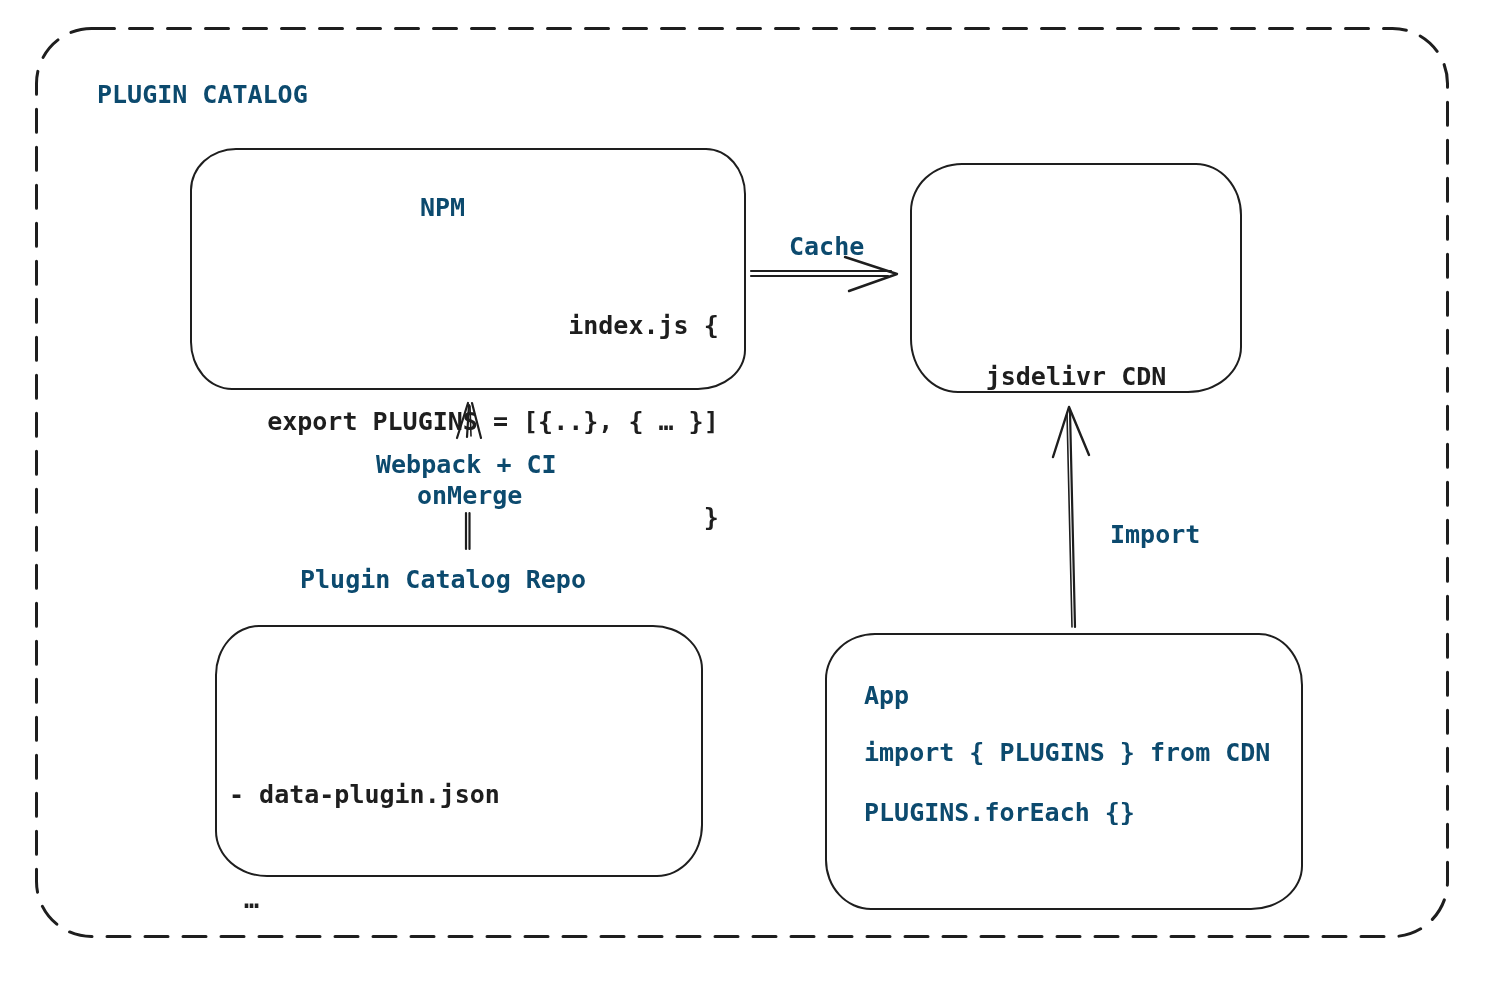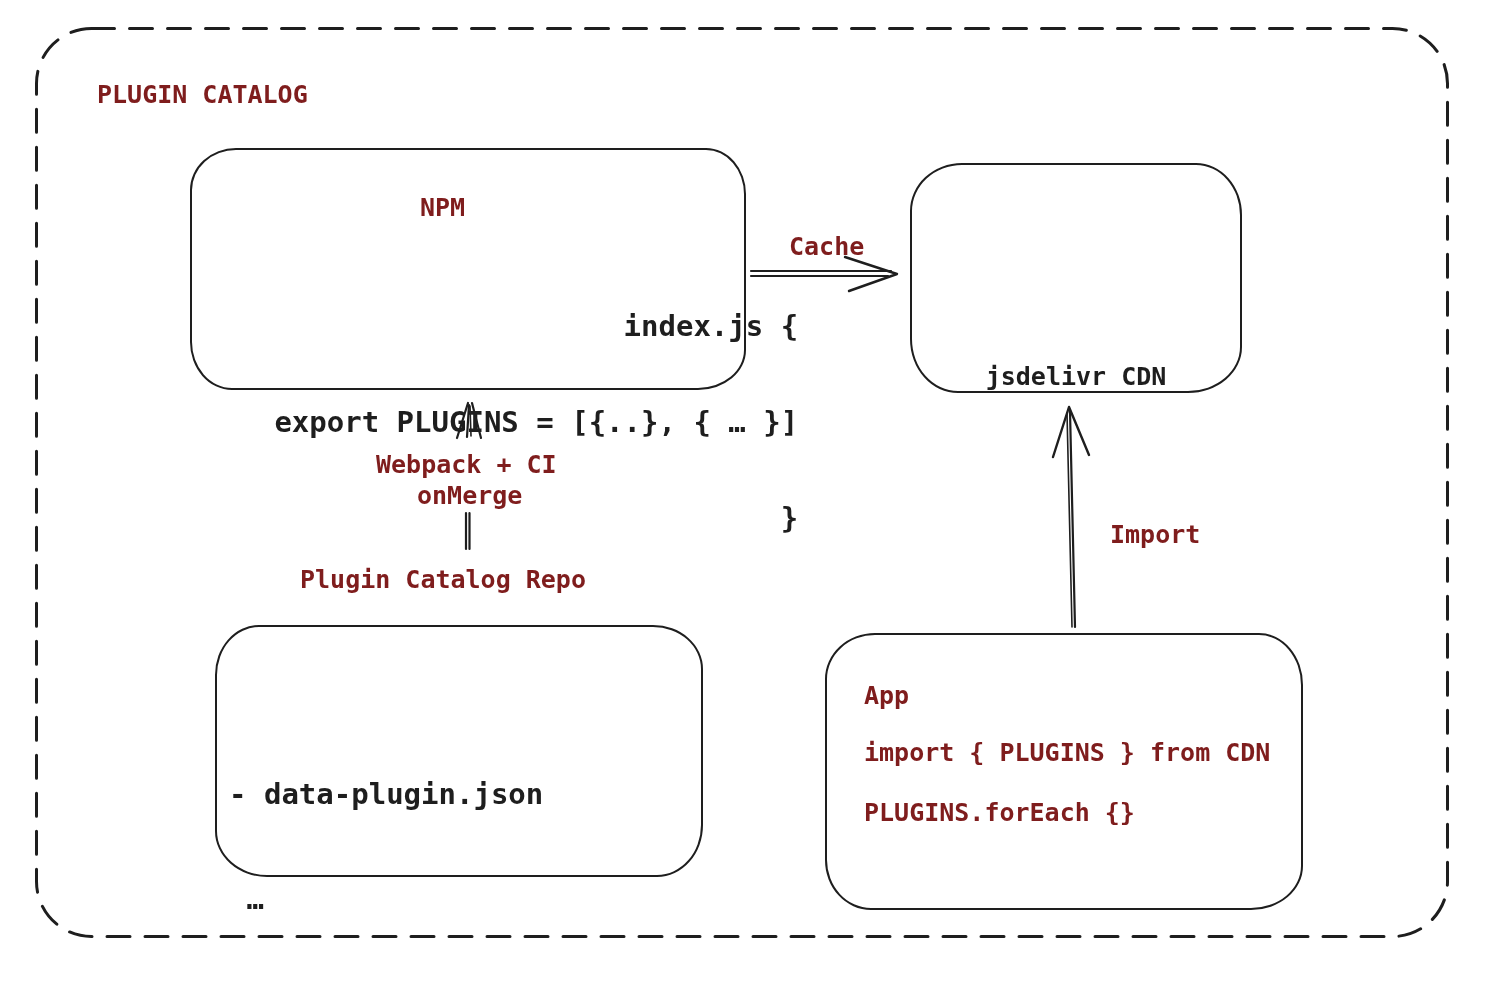--- a/index.html
+++ b/index.html
@@ -52,25 +52,25 @@
   .node-app {
     left: 825px; top: 633px; width: 478px; height: 277px;
     border-radius: 50px 44px 52px 46px / 46px 52px 44px 50px;
   }
   .txt {
     position: absolute;
     font-size: 25px;
     line-height: 32px;
     font-weight: 600;
     white-space: pre;
-    color: #7f1d1d;
+    color: #0c4a6e;
   }
   .code-block {
     position: absolute;
-    font-size: 29px;
+    font-size: 25px;
     line-height: 32px;
     font-weight: 600;
     white-space: pre;
   }
   .repo-files {
     line-height: 35px;
   }
   .cdn-label {
     font-size: 25px;
     font-weight: 600;

